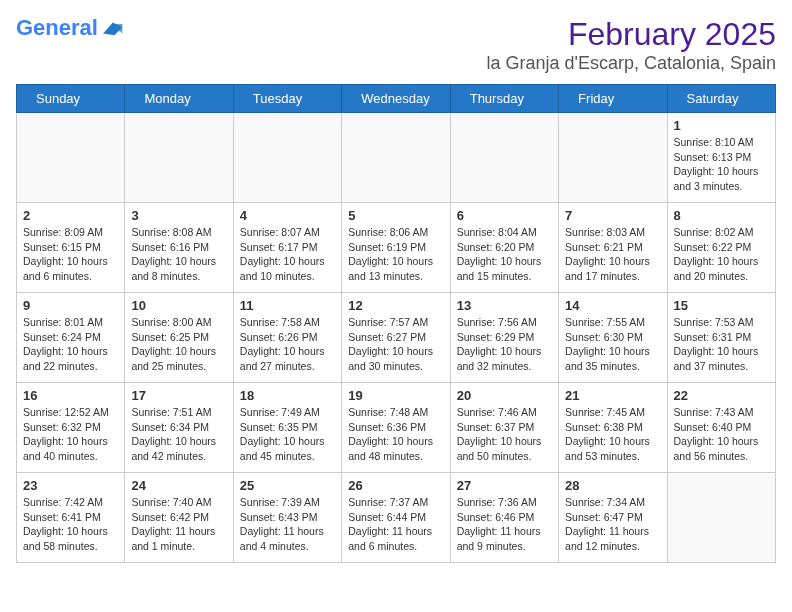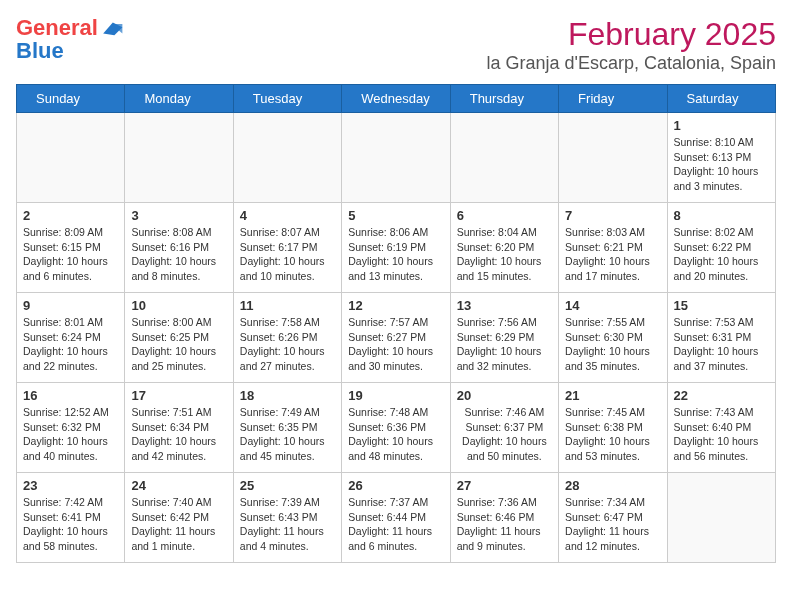--- a/index.html
+++ b/index.html
@@ -20,34 +20,34 @@
       display: flex;
       align-items: center;
     }
     .logo-text {
       font-size: 22px;
       font-weight: bold;
       color: #333;
       line-height: 1.1;
     }
     .logo-text span {
-      color: #ef4444;
+      color: #3b82f6;
     }
     .logo-icon {
       width: 24px;
       height: 18px;
       margin-left: 2px;
     }
     .title-block {
       text-align: right;
     }
     .month-title {
       font-size: 32px;
       font-weight: normal;
-      color: #be185d;
+      color: #4c1d95;
     }
     .location {
       font-size: 18px;
       color: #555;
     }
     .calendar {
       width: 100%;
       border-collapse: collapse;
       border: 1px solid #ccc;
     }
@@ -92,21 +92,20 @@
     <div>
       <div style="display:flex;align-items:center;">
         <span class="logo-text">
           <span>General</span>
         </span>
         <svg class="logo-icon" viewBox="0 0 30 22" fill="none" xmlns="http://www.w3.org/2000/svg">
           <polygon points="4,18 16,4 28,10 18,20" fill="#2577c8"></polygon>
           <polygon points="14,6 28,6 28,18" fill="#2577c8" opacity="0.7"></polygon>
         </svg>
       </div>
-      <div style="font-size:22px;font-weight:bold;color:#2577c8;line-height:1;">Blue</div>
     </div>
   </div>
   <div class="title-block">
     <div class="month-title">February 2025</div>
     <div class="location">la Granja d'Escarp, Catalonia, Spain</div>
   </div>
 </div>
 
 <table class="calendar">
   <thead>
@@ -245,21 +244,21 @@
 Daylight: 10 hours and 45 minutes.</div>
         </td>
         <td>
           <span class="day-num">19</span>
           <div class="day-info" style="white-space: pre-line;">Sunrise: 7:48 AM
 Sunset: 6:36 PM
 Daylight: 10 hours and 48 minutes.</div>
         </td>
         <td>
           <span class="day-num">20</span>
-          <div class="day-info" style="white-space: pre-line; text-align: center;">Sunrise: 7:46 AM
+          <div class="day-info" style="white-space: pre-line;">Sunrise: 7:46 AM
 Sunset: 6:37 PM
 Daylight: 10 hours and 50 minutes.</div>
         </td>
         <td>
           <span class="day-num">21</span>
           <div class="day-info" style="white-space: pre-line;">Sunrise: 7:45 AM
 Sunset: 6:38 PM
 Daylight: 10 hours and 53 minutes.</div>
         </td>
         <td>

